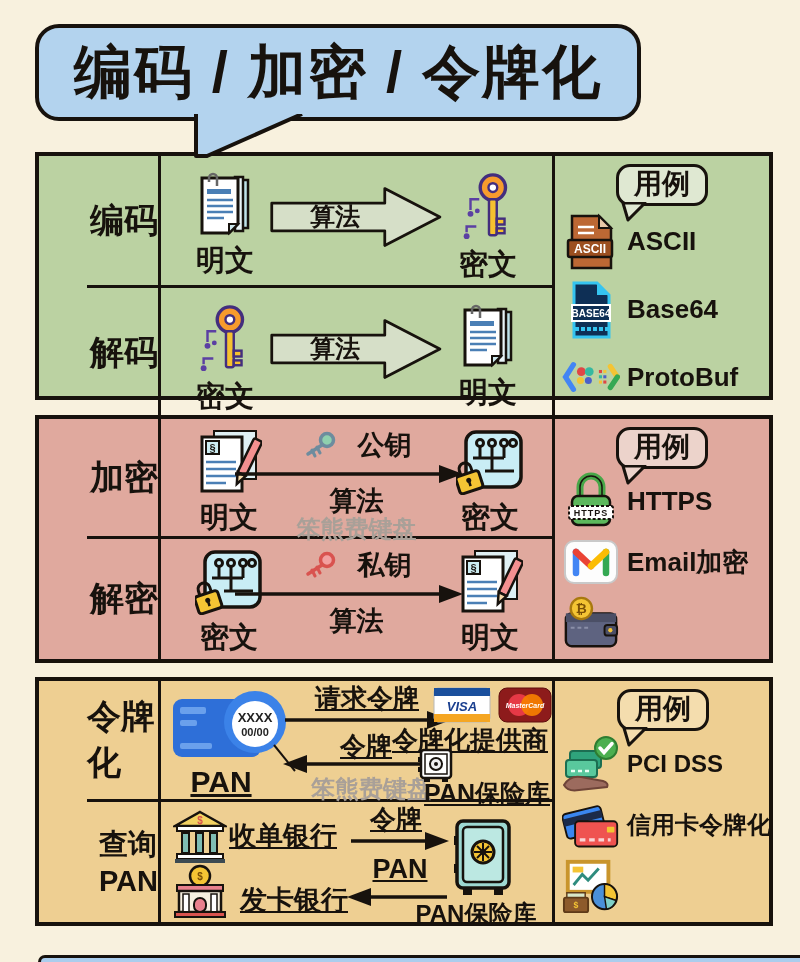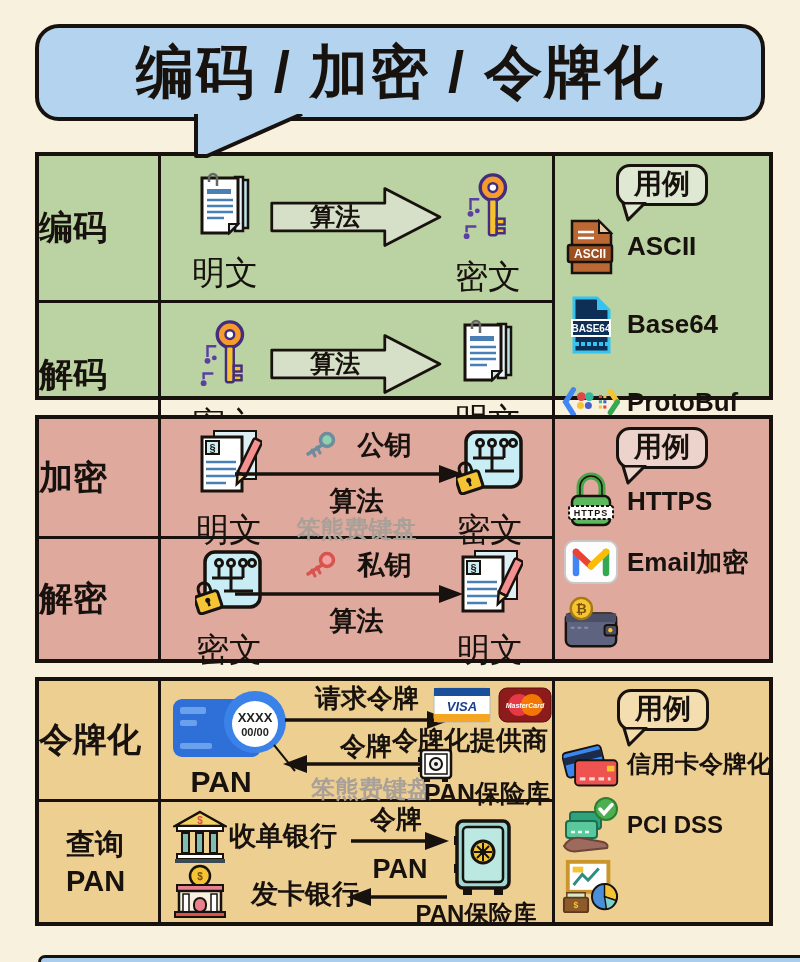--- a/index.html
+++ b/index.html
@@ -1,62 +1,62 @@
 <!DOCTYPE html>
 <html><head>
 <meta charset="utf-8">
 <style>
   * { box-sizing: border-box; margin:0; padding:0; }
   html,body { width:800px; height:962px; }
   body { position:relative; background:#f8f1de; font-family:"Liberation Sans","DejaVu Sans",sans-serif; color:#17120d; overflow:hidden; }
   svg text { font-family:"Liberation Sans","DejaVu Sans",sans-serif; }
 
   
-  .title-bubble { position:absolute; left:35px; top:24px; width:730px; height:97px;
+  .title-bubble { position:absolute; left:35px; top:24px; width:606px; height:97px;
     background:#b3d3ee; border:4px solid #17120d; border-radius:24px;
     display:flex; align-items:center; justify-content:center; z-index:1; }
   .title-text { font-size:58px; font-weight:bold; letter-spacing:2px; }
   .title-tail { position:absolute; left:192px; top:114px; z-index:2; }
 
   
   .tbl { position:absolute; left:35px; width:738px; border:4px solid #17120d;
     display:grid; grid-template-columns:122px 394px 1fr; grid-template-rows:1fr 1fr; }
   .tbl.green { top:152px; height:248px; background:#bbd2a2; }
   .tbl.pink  { top:415px; height:248px; background:#e0a99e; }
   .tbl.tan   { top:677px; height:249px; background:#eecf92; }
   .cell { position:relative; }
-  .lbl { grid-column:1; border-right:3.5px solid #17120d; display:flex; align-items:center; justify-content:flex-start;
-         font-size:34px; font-weight:bold; }
+  .lbl { grid-column:1; border-right:3.5px solid #17120d; display:flex; align-items:center; justify-content:flex-end;
+         font-size:34px; font-weight:bold;margin-left:48px; }
   .lbl.small { font-size:29px;padding-left:27px; }
   .flow { grid-column:2; border-right:3.5px solid #17120d; }
   .r1 { grid-row:1; border-bottom:3.5px solid #17120d; }
   .r2 { grid-row:2; }
   .use { grid-column:3; grid-row:1 / 3; display:flex; flex-direction:column; padding:2px 0 6px; }
 
   
   .gflow { display:flex; align-items:flex-start; justify-content:space-between; padding:16px 20px 0; }
   .ep { width:96px; display:flex; flex-direction:column; align-items:center; }
-  .cap { font-size:33px; font-weight:normal; margin-top:13px; white-space:nowrap; }
+  .cap { font-size:29px; font-weight:bold; margin-top:3px; white-space:nowrap; }
   .blockarrow { margin-top:10px; }
   .blockarrow polygon { fill:#d6dfc8; stroke:#17120d; stroke-width:3; stroke-linejoin:round; }
   .blockarrow text { font-size:27px; font-weight:bold; fill:#17120d; text-anchor:middle; }
 
   
   .abs-l { position:absolute; left:20px; top:10px; width:96px; display:flex; flex-direction:column; align-items:center; }
   .abs-r { position:absolute; right:14px; top:10px; width:96px; display:flex; flex-direction:column; align-items:center; }
   .keyline { position:absolute; left:60px; right:60px; top:8px; display:flex; align-items:center; justify-content:center; gap:20px;
              font-size:27px; font-weight:bold; }
   .algo { position:absolute; left:60px; right:60px; top:64px; text-align:center; font-size:27px; font-weight:bold; }
   .mark { position:absolute; left:60px; right:60px; top:94px; text-align:center; font-size:24px; font-weight:bold; color:#a9a098; }
   .tarrow { position:absolute; }
   .tarrow line { stroke:#17120d; stroke-width:3.5; }
   .tarrow polygon { fill:#17120d; }
 
   
-  .flabel { position:absolute; text-align:center; font-weight:bold; white-space:nowrap; }
+  .flabel { position:absolute; text-align:center; font-weight:bold; white-space:nowrap;text-decoration:underline; }
   .wmark { position:absolute; text-align:center; font-weight:bold; color:#a9a098; white-space:nowrap; }
 
   
   .bubble-wrap { height:50px; position:relative; display:flex; justify-content:center; padding-top:6px; }
   .bubble { border:3.5px solid #17120d; border-radius:14px; padding:0 15px 2px; font-size:28px; font-weight:bold;
             height:42px; display:flex; align-items:center; }
   .green .bubble { background:#dfe8d2; }
   .pink  .bubble { background:#ecd3cb; }
   .tan   .bubble { background:#f4ddae; }
   .btail { position:absolute; left:calc(50% - 42px); top:44px; }
@@ -455,44 +455,44 @@
 
   <div class="cell use">
     <div class="bubble-wrap">
       <div class="bubble">用例</div>
       <svg class="btail" width="28" height="22">
           <polygon points="3,1 25,1 8,18"></polygon>
         </svg>
     </div>
     <div class="use-row">
       <span class="uicon">
-          <svg width="62" height="52" viewBox="0 0 62 52">
-        <g transform="rotate(-14 22 22)">
-          <rect x="2" y="10" width="42" height="27" rx="4" fill="#3a86f0" stroke="#17120d" stroke-width="2"></rect>
-          <rect x="2" y="15" width="42" height="8" fill="#1c2b4a"></rect>
-        </g>
-        <rect x="14" y="22" width="45" height="27" rx="4" fill="#ef5350" stroke="#17120d" stroke-width="2"></rect>
-        <rect x="48" y="28" width="8" height="6" rx="1" fill="#f4c434"></rect>
-        <line x1="19" y1="42" x2="52" y2="42" stroke="#fad3d3" stroke-width="3.5" stroke-dasharray="6,4"></line>
-      </svg>
-        </span>
-      <span class="ulabel">信用卡令牌化</span>
-    </div>
-    <div class="use-row">
-      <span class="uicon">
           <svg width="58" height="58" viewBox="0 0 58 58">
         <rect x="8" y="16" width="31" height="17" rx="3" fill="#2fa37c" stroke="#1c6e52" stroke-width="2"></rect>
         <rect x="4" y="25" width="31" height="17" rx="3" fill="#59c89d" stroke="#1c6e52" stroke-width="2"></rect>
         <line x1="9" y1="36" x2="28" y2="36" stroke="#eafff4" stroke-width="2.5" stroke-dasharray="4,3"></line>
         <circle cx="44" cy="13" r="11" fill="#4caf50" stroke="#2e7d32" stroke-width="2"></circle>
         <path d="M38,13 l4,4.5 l8,-9" fill="none" stroke="#fff" stroke-width="3.5" stroke-linecap="round"></path>
         <path d="M2,50 q6,-10 17,-8 l22,4 q6,2 4,6 l-28,3 q-11,2 -15,-5 z" fill="#9c6b5e" stroke="#6e4438" stroke-width="2"></path>
       </svg>
         </span>
       <span class="ulabel">PCI DSS</span>
+    </div>
+    <div class="use-row">
+      <span class="uicon">
+          <svg width="62" height="52" viewBox="0 0 62 52">
+        <g transform="rotate(-14 22 22)">
+          <rect x="2" y="10" width="42" height="27" rx="4" fill="#3a86f0" stroke="#17120d" stroke-width="2"></rect>
+          <rect x="2" y="15" width="42" height="8" fill="#1c2b4a"></rect>
+        </g>
+        <rect x="14" y="22" width="45" height="27" rx="4" fill="#ef5350" stroke="#17120d" stroke-width="2"></rect>
+        <rect x="48" y="28" width="8" height="6" rx="1" fill="#f4c434"></rect>
+        <line x1="19" y1="42" x2="52" y2="42" stroke="#fad3d3" stroke-width="3.5" stroke-dasharray="6,4"></line>
+      </svg>
+        </span>
+      <span class="ulabel">信用卡令牌化</span>
     </div>
     <div class="use-row">
       <span class="uicon">
           <svg width="60" height="58" viewBox="0 0 60 58">
         <rect x="6" y="4" width="42" height="31" fill="#fff" stroke="#c9952c" stroke-width="4"></rect>
         <rect x="11" y="9" width="11" height="6" fill="#f4c434"></rect>
         <polyline points="12,28 21,17 27,23 38,11" fill="none" stroke="#2e8c7e" stroke-width="3"></polyline>
         <circle cx="44" cy="40" r="13" fill="#4a90d9" stroke="#17120d" stroke-width="2"></circle>
         <path d="M44,40 L44,27 A13,13 0 0 1 56,44 Z" fill="#f4c434" stroke="#17120d" stroke-width="1.5"></path>
         <path d="M44,40 L56,44 A13,13 0 0 1 46,53 Z" fill="#7fd0c8" stroke="#17120d" stroke-width="1.5"></path>
@@ -527,21 +527,21 @@
     <svg style="position:absolute;left:12px;top:62px" width="54" height="56" viewBox="0 0 54 56">
       <circle cx="27" cy="12" r="10" fill="#f4c434" stroke="#17120d" stroke-width="2.5"></circle>
       <text x="27" y="16" font-size="10" font-weight="bold" text-anchor="middle" fill="#7a4f05">$</text>
       <rect x="4" y="21" width="46" height="6" fill="#e8808d" stroke="#17120d" stroke-width="2"></rect>
       <rect x="6" y="27" width="42" height="21" fill="#f7f0e0" stroke="#17120d" stroke-width="2.5"></rect>
       <rect x="10" y="30" width="6" height="18" fill="#fff" stroke="#17120d" stroke-width="1.5"></rect>
       <rect x="38" y="30" width="6" height="18" fill="#fff" stroke="#17120d" stroke-width="1.5"></rect>
       <rect x="21" y="34" width="12" height="14" rx="6" fill="#e8808d" stroke="#17120d" stroke-width="2"></rect>
       <rect x="2" y="48" width="50" height="5" fill="#d9534f" stroke="#17120d" stroke-width="2"></rect>
     </svg>
-    <div class="flabel" style="left:68px;width:130px;top:74px;font-size:27px;text-align:right">发卡银行</div>
+    <div class="flabel" style="left:68px;width:130px;top:80px;font-size:27px;text-align:center">发卡银行</div>
     <div class="flabel" style="left:184px;width:110px;top:52px;font-size:27px">PAN</div>
     <svg class="tarrow" style="left:184px;top:84px" width="104" height="22">
       <polygon points="26,2 2,11 26,20"></polygon>
         <line x1="24" y1="11" x2="102" y2="11"></line>
     </svg>
     <svg style="position:absolute;left:292px;top:16px" width="60" height="80" viewBox="0 0 60 80">
       <rect x="4" y="3" width="52" height="67" rx="6" fill="#9ed8d2" stroke="#17120d" stroke-width="3.5"></rect>
       <rect x="10" y="9" width="40" height="55" rx="4" fill="#bce8e2" stroke="#17120d" stroke-width="2.5"></rect>
       <circle cx="30" cy="34" r="11" fill="#f4c434" stroke="#17120d" stroke-width="3"></circle>
       <g stroke="#17120d" stroke-width="2">

